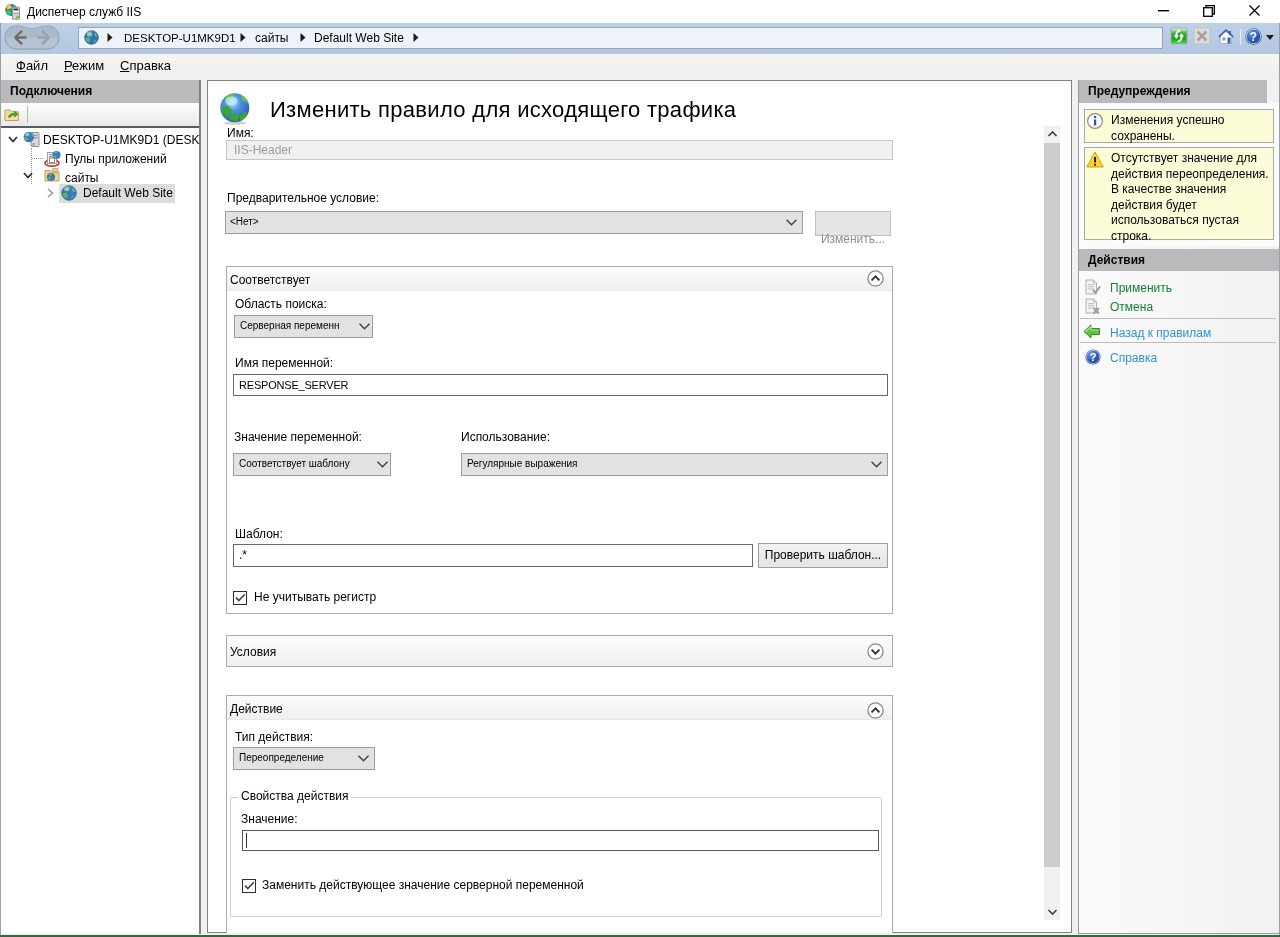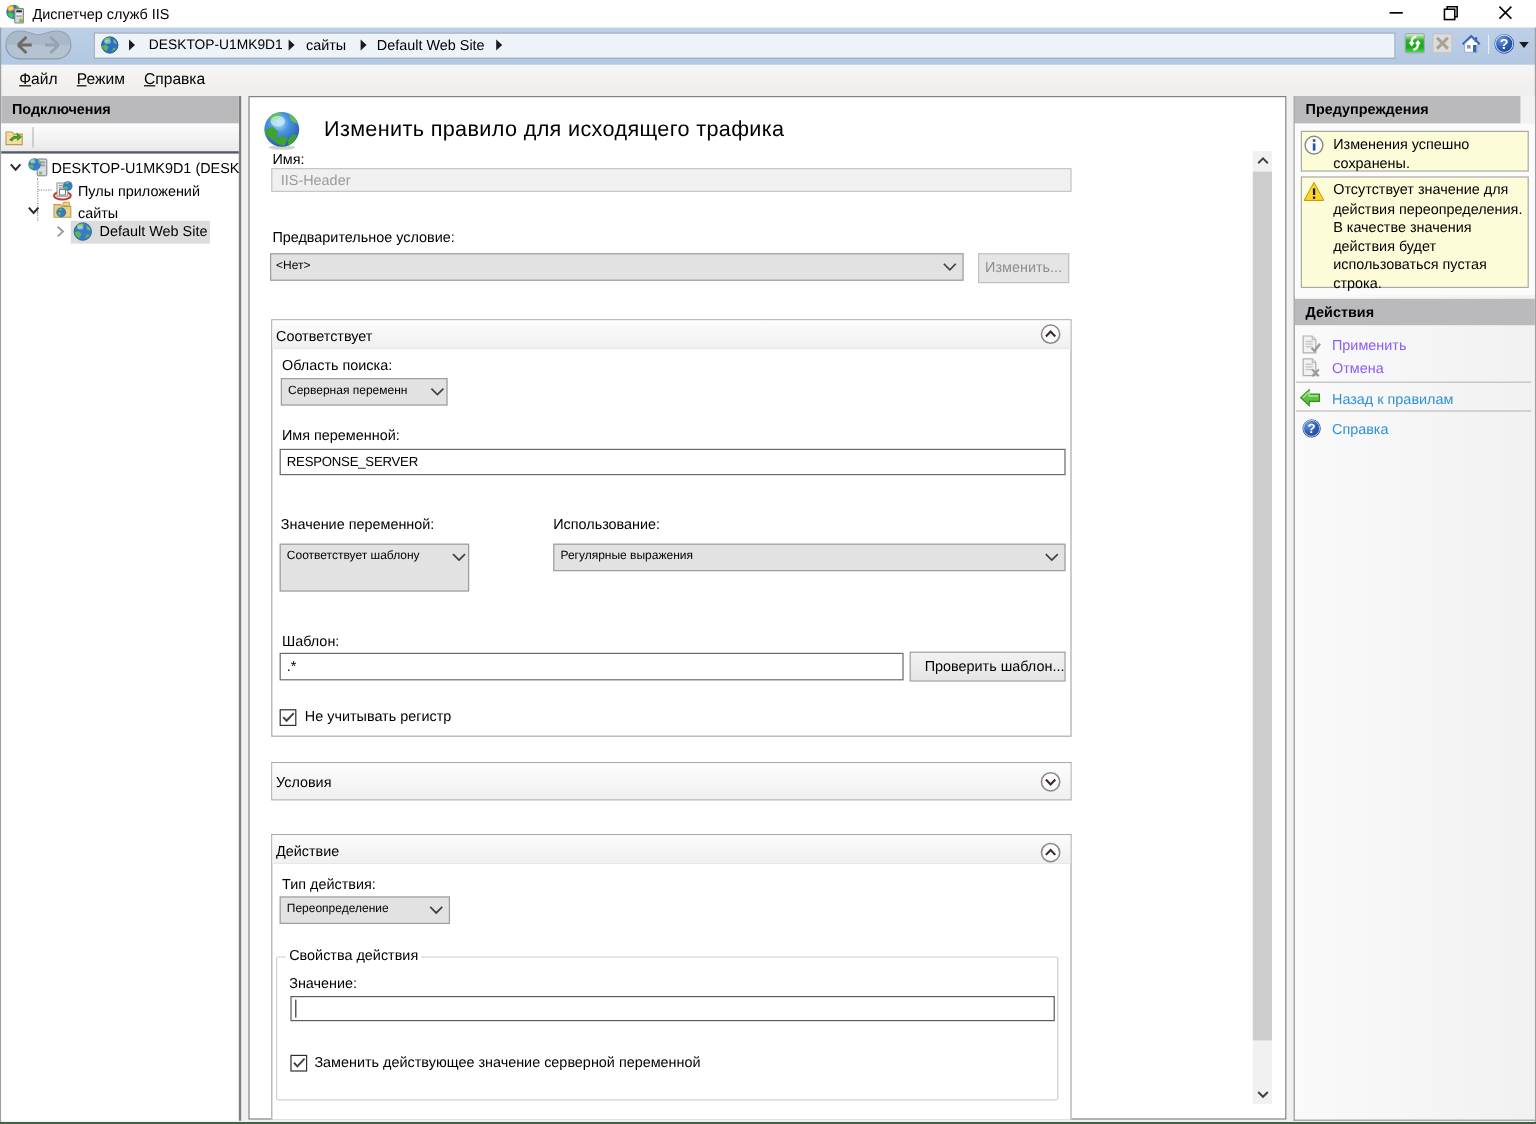--- a/index.html
+++ b/index.html
@@ -8,21 +8,21 @@
 .lbl { position:absolute; font-size:12px; color:#000; white-space:nowrap; }
 .combo { position:absolute; background:#e2e2e2; border:1px solid #9d9d9d; font-size:10px; color:#000; white-space:nowrap; overflow:hidden; }
 .combo .ct { position:absolute; left:5px; top:4px; }
 .sbox { position:absolute; border:1px solid #ababab; background:#fff; }
 .shead { position:absolute; left:0; top:0; right:0; height:24px; background:linear-gradient(#fcfcfc,#f0f0f0); border-bottom:1px solid #e8e8e8; }
 .shead .st { position:absolute; left:3px; top:6px; font-size:12px; }
 .inp { position:absolute; background:#fff; border:1px solid #696969; font-size:12px; color:#000; }
 .cbx { position:absolute; width:14px; height:14px; background:#fff; border:1.5px solid #2e2e2e; }
 .gray-hdr { position:absolute; background:#bab9bc; color:#000; font-size:12px; font-weight:bold; }
 .alink { position:absolute; font-size:12px; color:#3092d8; white-space:nowrap; }
-.adis { position:absolute; font-size:12px; color:#8b5cf6; white-space:nowrap; }
+.adis { position:absolute; font-size:12px; color:#15803d; white-space:nowrap; }
 svg { position:absolute; overflow:visible; }
 </style>
 </head>
 <body>
 
 <div class="ab" style="left:0;top:0;width:1280px;height:23px;background:#ffffff;"></div>
 <svg class="ab" style="left:5px;top:3px;" width="17" height="17" viewBox="0 0 17 17">
   <circle cx="6.2" cy="7" r="6" fill="#3272c0"></circle>
   <path d="M1 8.5 L4 7 L6.5 9.5 L5 12.5 Q2 11 1 8.5Z" fill="#35d435"></path>
   <path d="M8 1.2 Q11 2 11.8 4.5 L9 3.8 Z" fill="#35d435"></path>
@@ -216,42 +216,42 @@
   </defs>
   <ellipse cx="16" cy="30" rx="11" ry="1.8" fill="#000" opacity="0.18"></ellipse>
   <circle cx="15.8" cy="14.8" r="14.5" fill="url(#gg)"></circle>
   <path d="M5.5 4.5 Q10 0.8 15.5 0.6 L13 6 L7 9.5 Z" fill="#5fc24d"></path>
   <path d="M1.5 15.5 L8 12.5 L13 17 L9.5 24.5 Q3.5 21.5 1.5 15.5Z" fill="#3da52e"></path>
   <path d="M21.5 1.8 Q27.5 4.5 29.3 10.5 L23.5 7.5 Z" fill="#5fc24d"></path>
   <path d="M28.5 19.5 Q27 25.5 21 28.6 L21 23.5 L25 19 Z" fill="#3da52e"></path>
   <path d="M9.5 24.5 L15 20 L20.5 22 L18.5 28.5 Q13 28.8 9.5 24.5Z" fill="#3da52e"></path>
   <ellipse cx="12.5" cy="8" rx="6" ry="4.5" fill="#d3f0fc" opacity="0.7"></ellipse>
 </svg>
-<div class="lbl" style="left:270px;top:97px;font-size:18px;letter-spacing:0.3px;">Изменить правило для исходящего трафика</div>
+<div class="lbl" style="left:270px;top:97px;font-size:22px;letter-spacing:0.3px;">Изменить правило для исходящего трафика</div>
 
 <div class="ab" style="left:1044px;top:126px;width:16px;height:794px;background:#f1f1f1;"></div>
 <svg class="ab" style="left:1048px;top:131px;" width="9" height="6" viewBox="0 0 9 6">
     <path d="M0.5 5 L4.5 1 L8.5 5" fill="none" stroke="#3f3f3f" stroke-width="1.6"></path>
   </svg>
 <div class="ab" style="left:1044px;top:143px;width:16px;height:724px;background:#cdcdcd;"></div>
 <svg class="ab" style="left:1048px;top:909px;" width="9" height="6" viewBox="0 0 9 6">
     <path d="M0.5 1 L4.5 5 L8.5 1" fill="none" stroke="#3f3f3f" stroke-width="1.6"></path>
   </svg>
 
 <div class="lbl" style="left:227px;top:126px;">Имя:</div>
 <div class="inp" style="left:226px;top:140px;width:667px;height:20px;background:#f0f0f0;border:1px solid #c6c6c6;color:#9b9b9b;padding:2px 0 0 7px;">IIS-Header</div>
 
 <div class="lbl" style="left:227px;top:191px;">Предварительное условие:</div>
 <div class="combo" style="left:225px;top:211px;width:578px;height:23px;">
     <span class="ct" style="left:4px;">&lt;Нет&gt;</span>
   </div>
 <svg class="ab" style="left:786px;top:219px;" width="11" height="7" viewBox="0 0 11 7">
     <path d="M0.5 0.8 L5.5 5.8 L10.5 0.8" fill="none" stroke="#3f3f3f" stroke-width="1.4"></path>
   </svg>
-<div class="ab" style="left:815px;top:211px;width:76px;height:25px;background:#e5e5e5;border:1px solid #c0c0c0;font-size:12px;color:#8d8d8d;text-align:center;padding-top:4px;">Изменить...</div>
+<div class="ab" style="left:815px;top:211px;width:76px;height:25px;background:#e5e5e5;border:1px solid #c0c0c0;font-size:12px;color:#8d8d8d;text-align:center;padding-top:20px;">Изменить...</div>
 
 <div class="sbox" style="left:226px;top:266px;width:667px;height:348px;">
   <div class="shead">
       <span class="st">Соответствует</span>
     </div>
 </div>
 <svg class="ab" style="left:867px;top:270px;" width="17" height="17" viewBox="0 0 17 17">
   <circle cx="8.5" cy="8.5" r="7.6" fill="#fdfdfd" stroke="#8a8a8a" stroke-width="1.3"></circle>
   <path d="M4.6 10.4 L8.5 6.3 L12.4 10.4" fill="none" stroke="#3c2a2a" stroke-width="1.8"></path>
 </svg>
@@ -262,36 +262,36 @@
   </div>
 <svg class="ab" style="left:359px;top:323px;" width="11" height="7" viewBox="0 0 11 7">
     <path d="M0.5 0.8 L5.5 5.8 L10.5 0.8" fill="none" stroke="#3f3f3f" stroke-width="1.4"></path>
   </svg>
 
 <div class="lbl" style="left:235px;top:356px;">Имя переменной:</div>
 <div class="inp" style="left:233px;top:374px;width:655px;height:22px;padding:4px 0 0 5px;font-size:11px;letter-spacing:-0.2px;">RESPONSE_SERVER</div>
 
 <div class="lbl" style="left:234px;top:430px;">Значение переменной:</div>
 <div class="lbl" style="left:461px;top:430px;">Использование:</div>
-<div class="combo" style="left:233px;top:453px;width:158px;height:40px;">
+<div class="combo" style="left:233px;top:453px;width:158px;height:23px;">
     <span class="ct">Соответствует шаблону</span>
   </div>
 <svg class="ab" style="left:377px;top:461px;" width="11" height="7" viewBox="0 0 11 7">
     <path d="M0.5 0.8 L5.5 5.8 L10.5 0.8" fill="none" stroke="#3f3f3f" stroke-width="1.4"></path>
   </svg>
 <div class="combo" style="left:461px;top:453px;width:427px;height:23px;">
     <span class="ct">Регулярные выражения</span>
   </div>
 <svg class="ab" style="left:871px;top:461px;" width="11" height="7" viewBox="0 0 11 7">
     <path d="M0.5 0.8 L5.5 5.8 L10.5 0.8" fill="none" stroke="#3f3f3f" stroke-width="1.4"></path>
   </svg>
 
 <div class="lbl" style="left:235px;top:527px;">Шаблон:</div>
 <div class="inp" style="left:233px;top:544px;width:520px;height:23px;padding:3px 0 0 5px;">.*</div>
-<div class="ab" style="left:758px;top:543px;width:130px;height:25px;background:linear-gradient(#f2f2f2,#e4e4e4);border:1px solid #9d9d9d;font-size:12px;color:#000;text-align:right;padding-top:4px;">Проверить шаблон...</div>
+<div class="ab" style="left:758px;top:543px;width:130px;height:25px;background:linear-gradient(#f2f2f2,#e4e4e4);border:1px solid #9d9d9d;font-size:12px;color:#000;text-align:center;padding-top:4px;">Проверить шаблон...</div>
 
 <div class="cbx" style="left:233px;top:591px;"></div>
 <svg class="ab" style="left:235px;top:593px;" width="11" height="10" viewBox="0 0 11 10">
     <path d="M1 4.6 L3.8 7.6 L9.8 1.2" fill="none" stroke="#424242" stroke-width="1.6"></path>
   </svg>
 <div class="lbl" style="left:254px;top:590px;">Не учитывать регистр</div>
 
 <div class="sbox" style="left:226px;top:635px;width:667px;height:32px;">
   <div class="shead" style="height:30px;border-bottom:none;">
       <span class="st" style="top:9px;">Условия</span>

